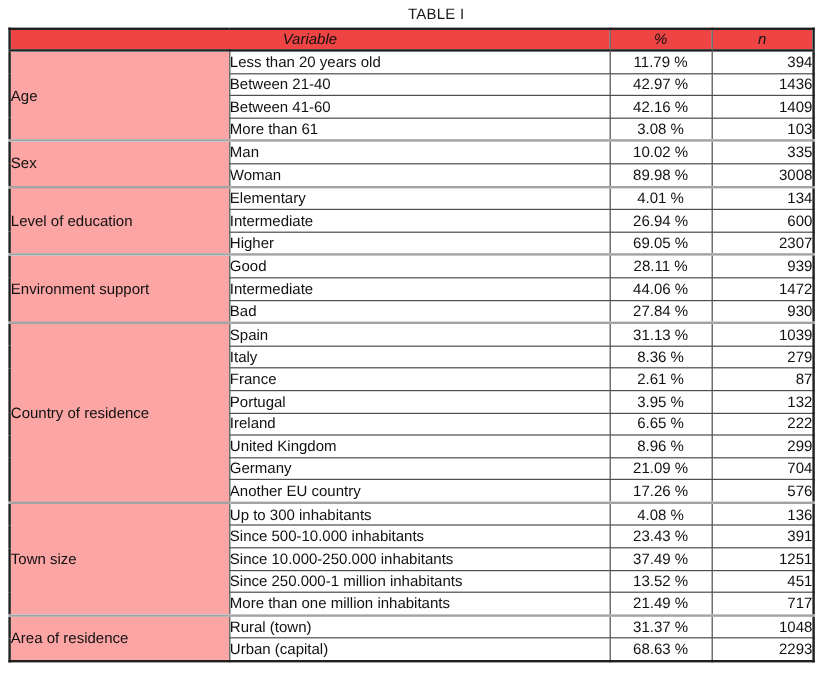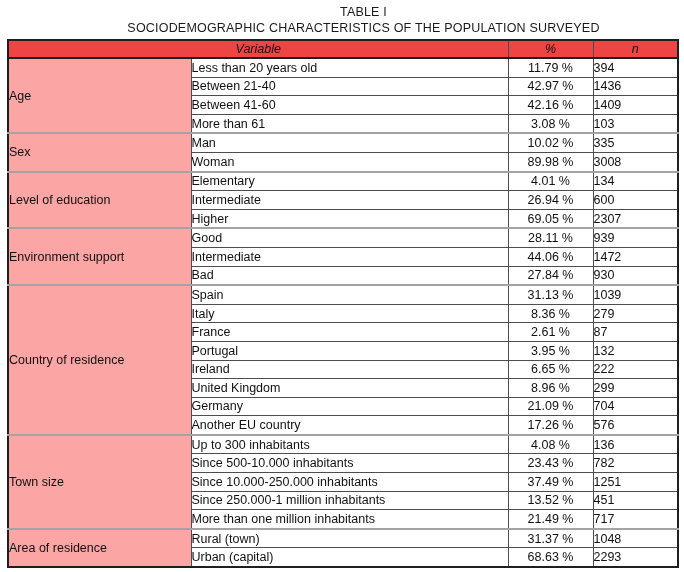--- a/index.html
+++ b/index.html
@@ -66,32 +66,31 @@
   td.sub {
     text-align: left;
     padding-left: 7px;
   }
   td.pct {
     text-align: center;
     border-left: 2px solid #1f1f1f;
     border-right: 2px solid #1f1f1f;
   }
   td.num {
-    text-align: left;
+    text-align: right;
     border-right: 2px solid #1f1f1f;
   }
   tr.group-start td { border-top: 2px solid #a3a3a3; }
 </style>
 </head>
 <body>
 
 <div class="page">
   <div class="title-block">
     <div class="line1">TABLE I</div>
-    <div class="line2">SOCIODEMOGRAPHIC CHARACTERISTICS OF THE POPULATION SURVEYED</div>
   </div>
 
   <table class="soc">
     <colgroup>
       <col class="c-cat">
         <col class="c-sub">
         <col class="c-pct">
         <col class="c-n">
     </colgroup>
     <thead>
@@ -209,21 +208,21 @@
         </tr>
         <tr class="group-start">
           <td class="cat" rowspan="5">Town size</td>
           <td class="sub">Up to 300 inhabitants</td>
           <td class="pct">4.08 %</td>
           <td class="num">136</td>
         </tr>
         <tr>
           <td class="sub">Since 500-10.000 inhabitants</td>
           <td class="pct">23.43 %</td>
-          <td class="num">782</td>
+          <td class="num">391</td>
         </tr>
         <tr>
           <td class="sub">Since 10.000-250.000 inhabitants</td>
           <td class="pct">37.49 %</td>
           <td class="num">1251</td>
         </tr>
         <tr>
           <td class="sub">Since 250.000-1 million inhabitants</td>
           <td class="pct">13.52 %</td>
           <td class="num">451</td>

